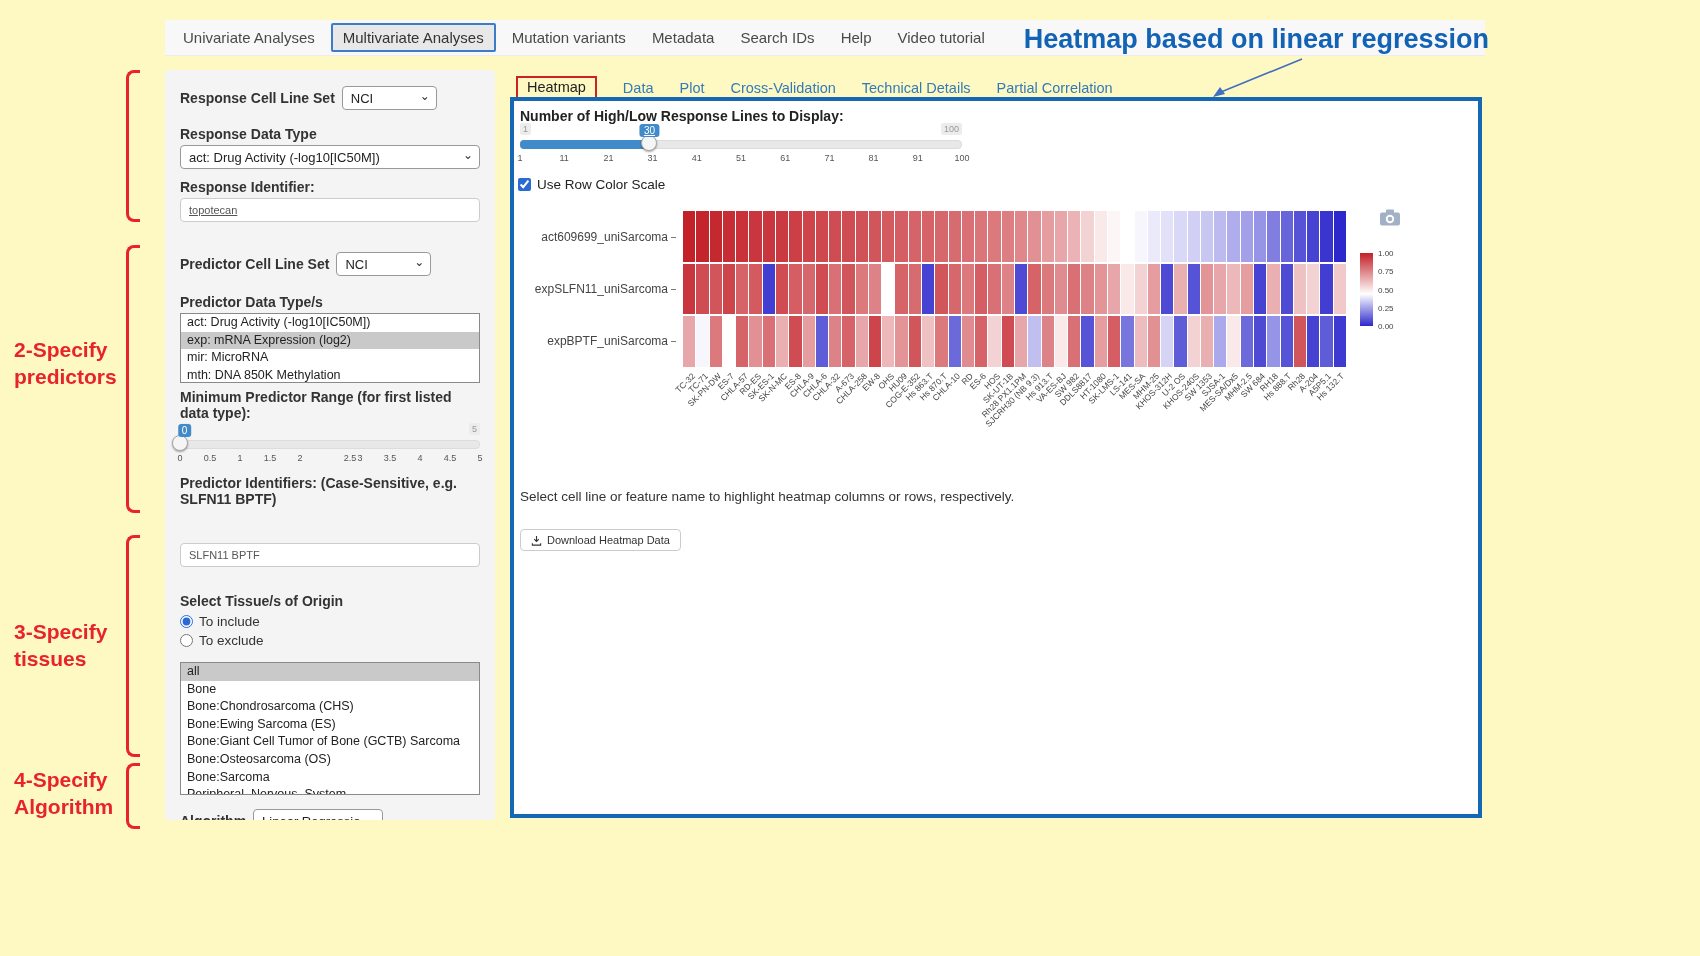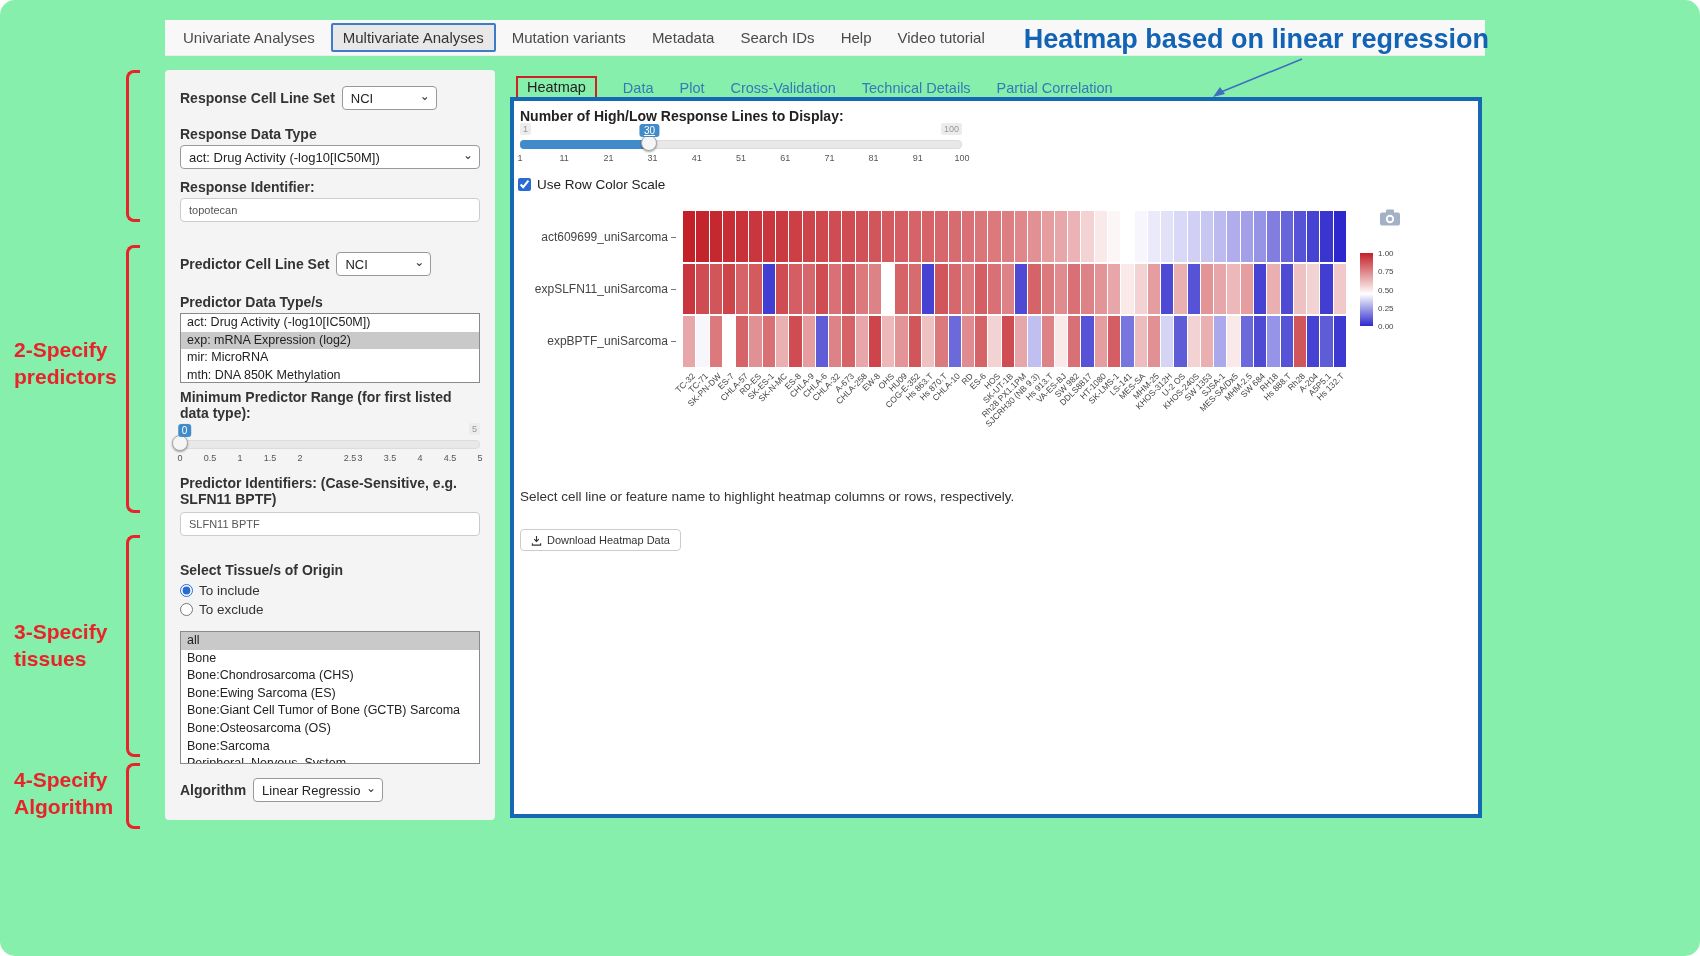--- a/index.html
+++ b/index.html
@@ -1,17 +1,17 @@
 <!DOCTYPE html>
 <html><head>
 <meta charset="utf-8">
 <style>
   html,body{margin:0;padding:0;background:#fff;}
   .page{position:relative;width:1700px;height:956px;overflow:hidden;
-        font-family:"Liberation Sans",sans-serif;color:#333;background:#86efac;border-radius:15px;}
+        font-family:"Liberation Sans",sans-serif;color:#333;background:#fef9c3;}
 
   
   .nav-bar{position:absolute;left:165px;top:20px;width:1320px;height:36px;background:#f8f8f8;
            border-bottom:1px solid #ededed;display:flex;align-items:center;gap:6px;
            padding-left:8px;box-sizing:border-box;font-size:15px;color:#4a4a4a;}
   .nav-item{padding:4px 10px;white-space:nowrap;cursor:pointer;}
   .nav-item.active{border:2px solid #3d7cc9;background:#e8e8e8;color:#333;border-radius:2px;}
 
   
   .page-title{position:absolute;right:211px;top:24px;font-size:27px;font-weight:bold;color:#1262b5;}
@@ -41,22 +41,22 @@
             padding:2px 8px;font-size:11px;color:#555;box-sizing:border-box;font-family:inherit;}
   .listbox{background:#fff;border:1px solid #8a8a8a;font-size:12.5px;color:#222;overflow:hidden;}
   .listbox .opt{padding:1px 6px;white-space:nowrap;line-height:15.6px;cursor:pointer;}
   .listbox .opt.selected{background:#c9c9c9;}
   #predictor-list{height:68px;margin-bottom:6px;}
   #tissue-list{height:131px;margin-top:12px;margin-bottom:14px;}
   .radio-row{display:flex;align-items:center;gap:6px;font-size:13.5px;height:19px;cursor:pointer;}
   input[type=radio],input[type=checkbox]{accent-color:#2a6bd3;width:13px;height:13px;margin:0;}
 
   
-  .mb16{margin-bottom:16px;} .mb18{margin-bottom:18px;} .mb30{margin-bottom:30px;}
-  .mb26{margin-bottom:26px;} .mb10{margin-bottom:10px;} .mb6{margin-bottom:3px;} .mb5{margin-bottom:5px;}
+  .mb16{margin-bottom:16px;} .mb18{margin-bottom:18px;} .mb30{margin-bottom:30px;text-decoration:underline;}
+  .mb26{margin-bottom:26px;margin-top:31px;} .mb10{margin-bottom:10px;} .mb6{margin-bottom:3px;} .mb5{margin-bottom:5px;}
 
   
   .irs{position:relative;height:44px;margin:2px 0 8px;}
   .irs-min,.irs-max{position:absolute;top:0;font-size:9px;color:#999;background:#ececec;
                     padding:0 3px;border-radius:2px;line-height:12px;}
   .irs-min{left:0;} .irs-max{right:0;}
   .irs-track{position:absolute;left:0;right:0;top:17px;height:7px;background:#e8e8e8;
              border:1px solid #dcdcdc;border-radius:4px;}
   .irs-fill{position:absolute;left:0;top:17px;height:9px;background:#428bca;border-radius:4px;}
   .irs-handle{position:absolute;top:12px;width:16px;height:16px;border-radius:50%;background:#f5f5f5;

